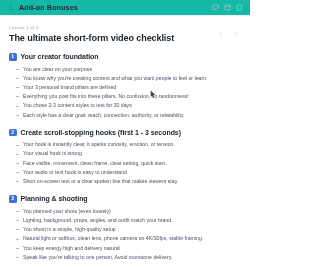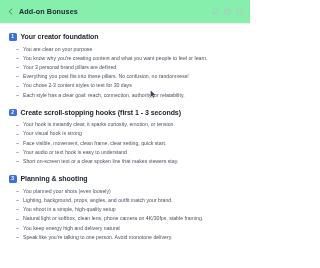--- a/index.html
+++ b/index.html
@@ -11,26 +11,26 @@
     height: 268px;
     overflow: hidden;
     background: #ffffff;
     font-family: "Liberation Sans", sans-serif;
     color: #1f2328;
     -webkit-font-smoothing: antialiased;
   }
 
   
   .topbar {
-    height: 24px;
+    height: 16px;
     box-sizing: border-box;
     display: flex;
     align-items: center;
     padding: 0 7px 0 6px;
-    background: #86efac;
+    background: #14b8a6;
     border-bottom: 1px solid #eceef1;
   }
   .back-icon {
     width: 9px;
     height: 9px;
     flex: 0 0 auto;
     margin-right: 4px;
     color: #5a6472;
     display: flex;
     align-items: center;
@@ -195,20 +195,38 @@
     <span class="tb-icon">
       <svg viewBox="0 0 12 12" width="7" height="7" fill="none" stroke="currentColor" stroke-width="1.2">
         <rect x="2.2" y="1.5" width="7.6" height="9" rx="1.3"></rect>
       </svg>
     </span>
   </span>
 </div>
 
 <div class="content">
 
+  <div class="lesson-row">
+    <div class="lesson-main">
+      <div class="eyebrow">Lesson 1 of 5</div>
+      <div class="page-title">The ultimate short-form video checklist</div>
+    </div>
+    <div class="pager">
+      <span class="pager-btn">
+        <svg viewBox="0 0 12 12" width="8" height="8" fill="none" stroke="currentColor" stroke-width="1.2" stroke-linecap="round" stroke-linejoin="round">
+          <path d="M7.5 2.5 L4 6 L7.5 9.5"></path>
+        </svg>
+      </span>
+      <span class="pager-btn">
+        <svg viewBox="0 0 12 12" width="8" height="8" fill="none" stroke="currentColor" stroke-width="1.2" stroke-linecap="round" stroke-linejoin="round">
+          <path d="M4.5 2.5 L8 6 L4.5 9.5"></path>
+        </svg>
+      </span>
+    </div>
+  </div>
 
   <div class="section">
     <div class="section-head">
       <span class="badge">1</span>
       <span class="section-title">Your creator foundation</span>
     </div>
     <ul class="bullets">
       <li>You are clear on your purpose</li>
       <li>You know why you're creating content and what you want people to feel or learn.</li>
       <li>Your 3 personal brand pillars are defined</li>

